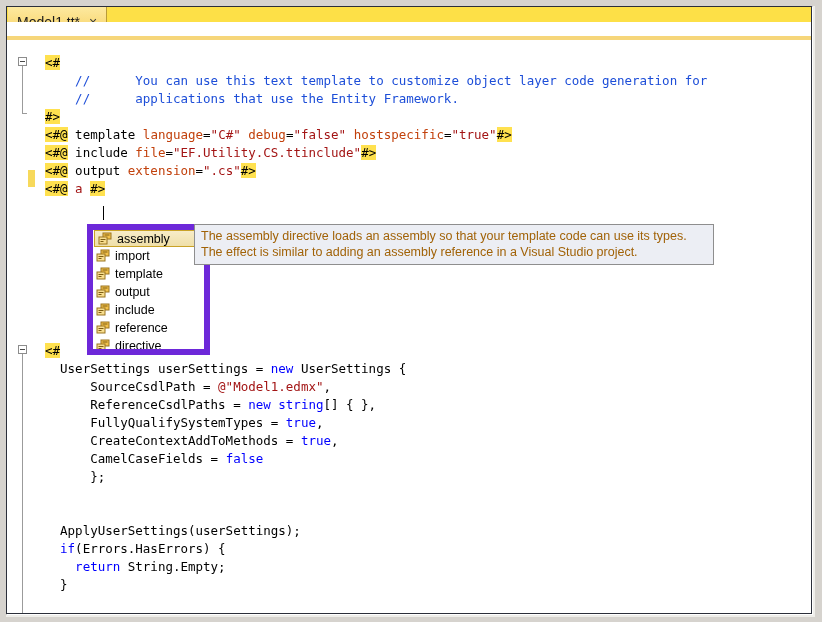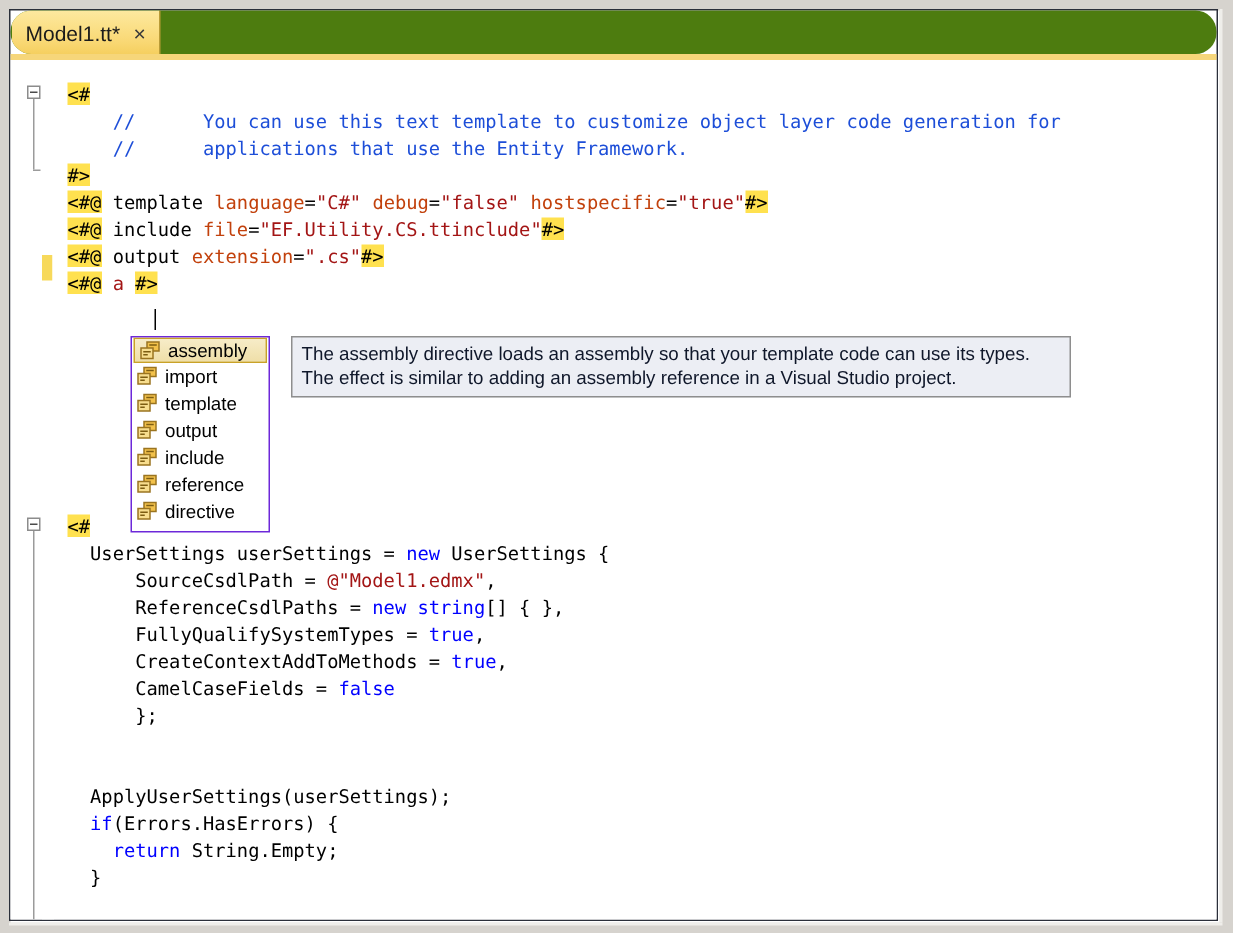--- a/index.html
+++ b/index.html
@@ -16,24 +16,23 @@
     background:#ffffff;
     border:1px solid #2b2f3a;
     box-sizing:border-box;
     box-shadow:1px 1px 0 #ffffff;
   }
   #frame-hl-r{position:absolute;left:813px;top:6px;width:2px;height:609px;background:#efeeea;}
   #frame-hl-b{position:absolute;left:6px;top:615px;width:809px;height:2px;background:#efeeea;}
 
   
   #tabstrip{
-    position:absolute;left:0;top:0;width:804px;height:29px;
-    background:#4d7c0f;
+    position:absolute;left:0;top:0;width:804px;height:15px;
+    background:#fde047;
     overflow:hidden;
-    border-radius:14px;
   }
   #tabstrip-underline{
     position:absolute;left:0;top:29px;width:804px;height:4px;
     background:#f6d67a;
   }
   #tab-active{
     position:absolute;left:1px;top:0px;height:29px;
     background:#fbe08a;
     background:linear-gradient(to bottom,#fde99f 0%,#f9d874 72%,#f5cf5f 100%);
     border-right:1px solid #b99b37;
@@ -96,23 +95,23 @@
   .ident{color:#000000;}
   .dirname{color:#a31515;}
 
   
   #caret{
     position:absolute;left:96px;top:166px;width:1px;height:14px;background:#000;
   }
 
   
   #intellisense{
-    position:absolute;left:80px;top:184px;width:93px;height:131px;
+    position:absolute;left:80px;top:184px;width:123px;height:131px;
     background:#ffffff;
-    border:1px solid #6d28d9;
+    border:6px solid #6d28d9;
     box-sizing:border-box;
     overflow:hidden;
   }
   .is-item{
     display:flex;align-items:center;height:18px;
     padding-left:3px;box-sizing:border-box;
     font-family:"Liberation Sans",sans-serif;
     font-size:12.5px;color:#000000;
   }
   .is-item.sel{
@@ -129,21 +128,21 @@
   .is-label{white-space:nowrap;}
 
   
   #tooltip{
     position:absolute;left:187px;top:184px;width:520px;height:41px;
     background:#eceef4;
     border:1px solid #8e8e8e;
     box-sizing:border-box;
     padding:3px 5px 0 6px;
     font-family:"Liberation Sans",sans-serif;
-    font-size:12.5px;line-height:16px;color:#0f172a;
+    font-size:12.5px;line-height:16px;color:#a16207;
   }
 </style>
 </head>
 <body>
 
 <div id="frame-hl-r"></div>
 <div id="frame-hl-b"></div>
 
 <div id="window">
 

